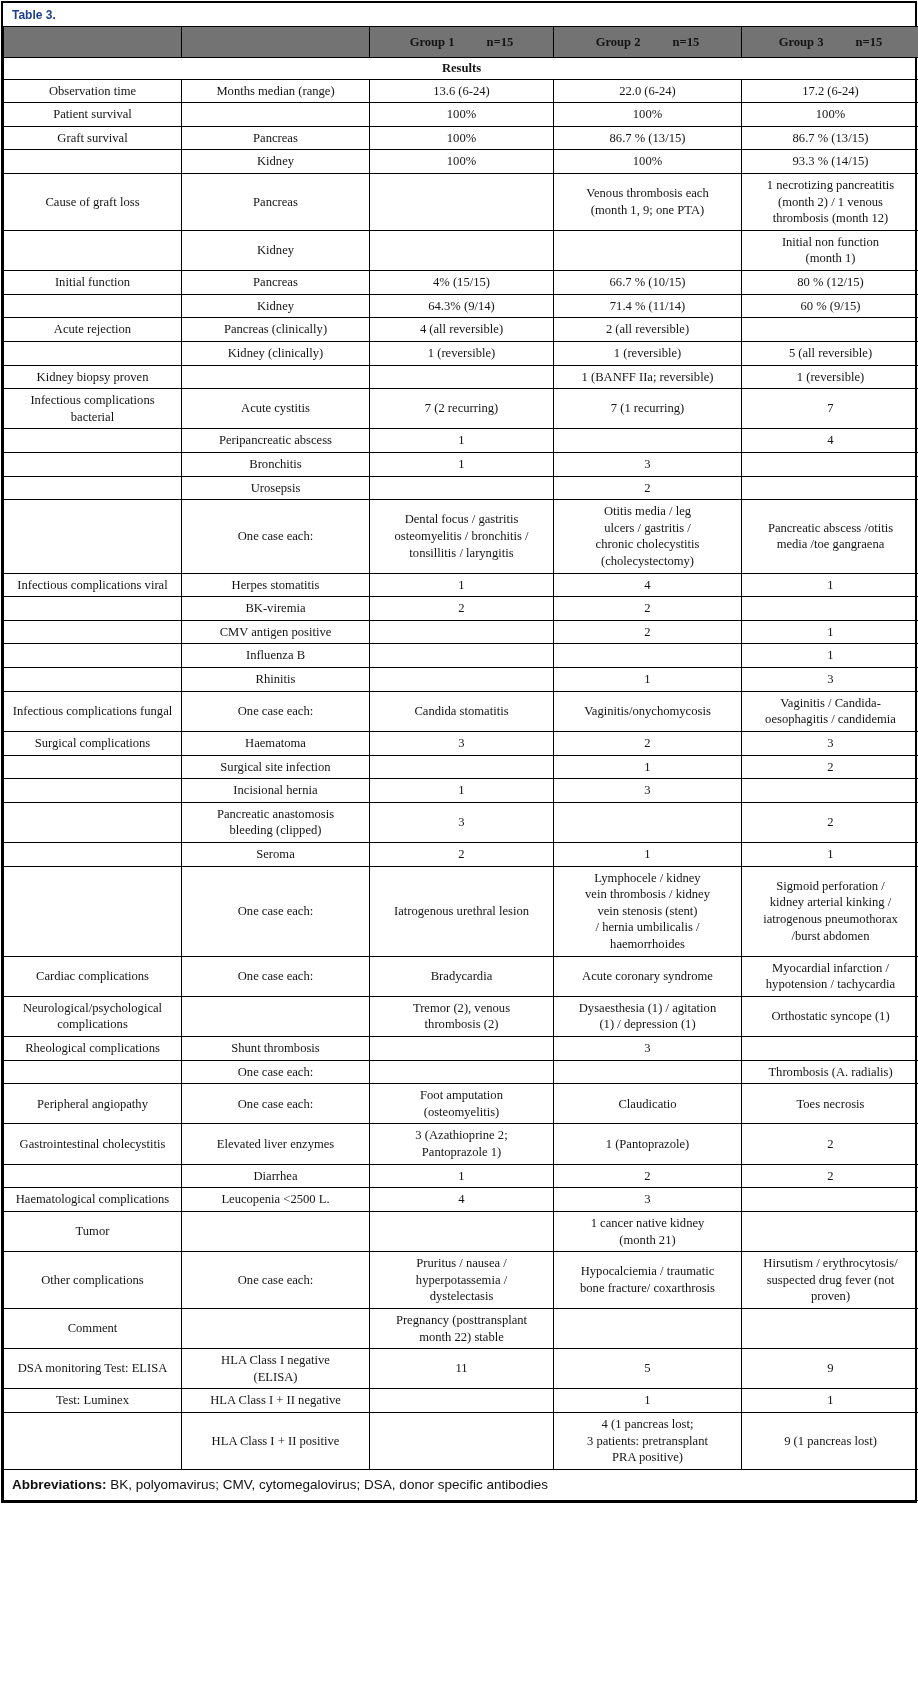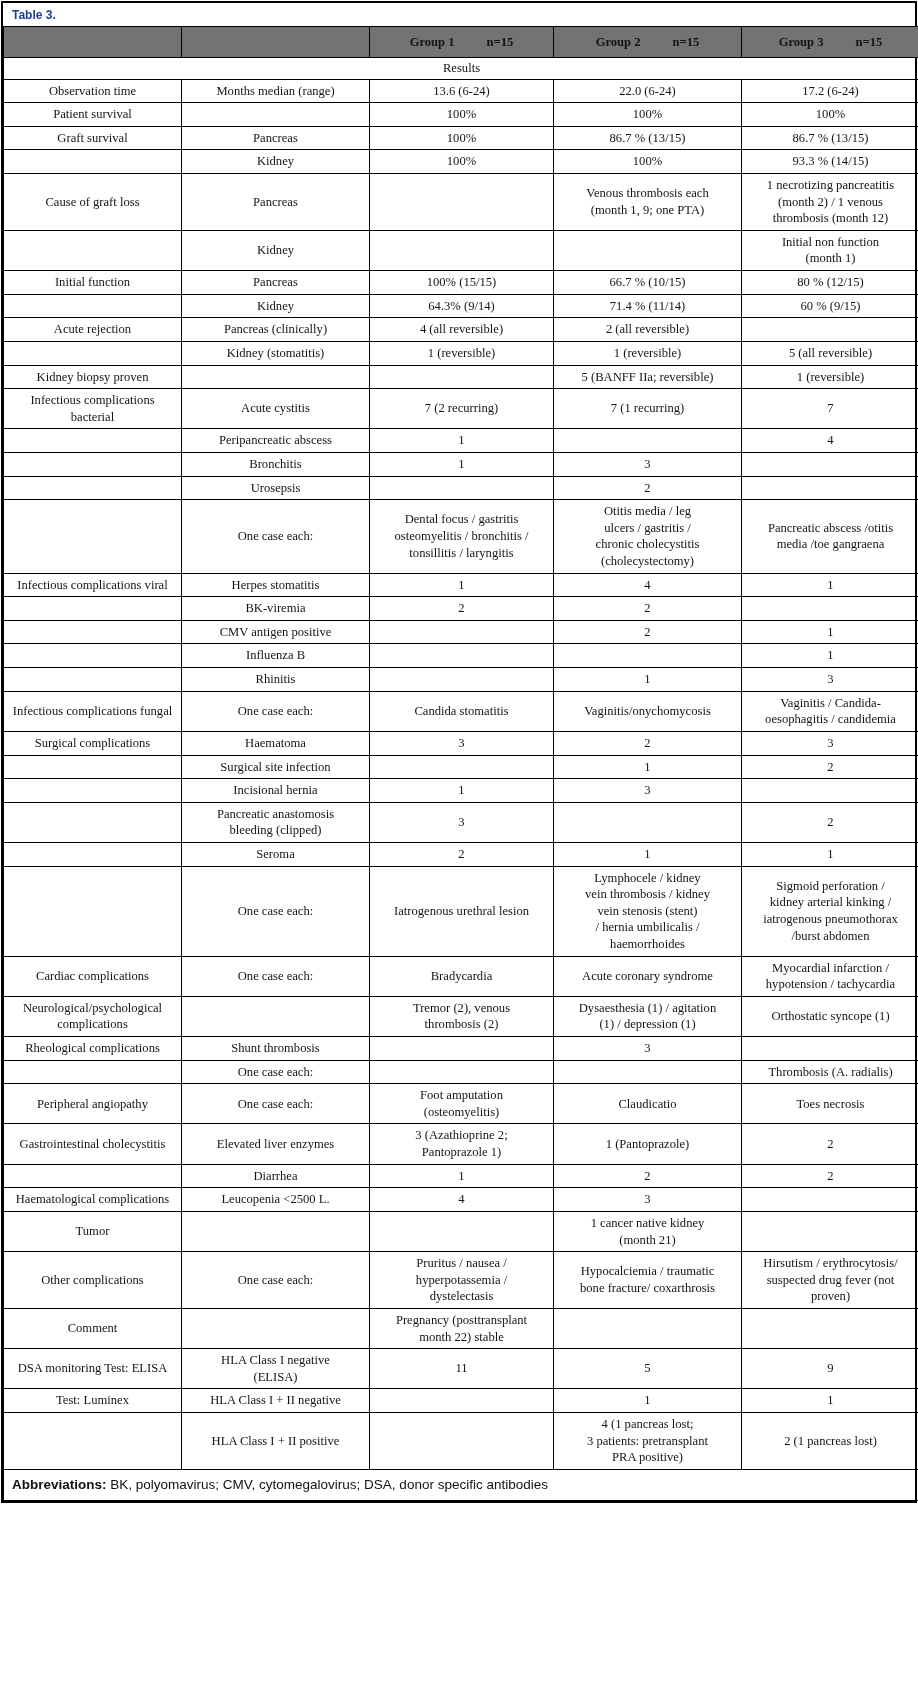--- a/index.html
+++ b/index.html
@@ -39,21 +39,21 @@
     overflow-wrap: break-word;
   }
   tr.header-row td {
     background: #737373;
     font-weight: bold;
     height: 24px;
     white-space: nowrap;
   }
   tr.header-row .glabel { margin-right: 32px; }
   tr.results-row td {
-    font-weight: normal;
+    font-weight: bold;
     padding: 2px 22px;
   }
   tfoot td.footer-cell {
     text-align: left;
     font-family: "Liberation Sans", sans-serif;
     font-size: 13.5px;
     padding: 6px 8px;
     white-space: normal;
     color: #111;
   }
@@ -130,50 +130,50 @@
           <td></td>
           <td>Kidney</td>
           <td></td>
           <td></td>
           <td>Initial non function
 (month 1)</td>
         </tr>
         <tr>
           <td>Initial function</td>
           <td>Pancreas</td>
-          <td>100% (15/15)</td>
+          <td>4% (15/15)</td>
           <td>66.7 % (10/15)</td>
           <td>80 % (12/15)</td>
         </tr>
         <tr>
           <td></td>
           <td>Kidney</td>
           <td>64.3% (9/14)</td>
           <td>71.4 % (11/14)</td>
           <td>60 % (9/15)</td>
         </tr>
         <tr>
           <td>Acute rejection</td>
           <td>Pancreas (clinically)</td>
           <td>4 (all reversible)</td>
           <td>2 (all reversible)</td>
           <td></td>
         </tr>
         <tr>
           <td></td>
-          <td>Kidney (stomatitis)</td>
+          <td>Kidney (clinically)</td>
           <td>1 (reversible)</td>
           <td>1 (reversible)</td>
           <td>5 (all reversible)</td>
         </tr>
         <tr>
           <td>Kidney biopsy proven</td>
           <td></td>
           <td></td>
-          <td>5 (BANFF IIa; reversible)</td>
+          <td>1 (BANFF IIa; reversible)</td>
           <td>1 (reversible)</td>
         </tr>
         <tr>
           <td>Infectious complications bacterial</td>
           <td>Acute cystitis</td>
           <td>7 (2 recurring)</td>
           <td>7 (1 recurring)</td>
           <td>7</td>
         </tr>
         <tr>
@@ -407,21 +407,21 @@
           <td>1</td>
           <td>1</td>
         </tr>
         <tr>
           <td></td>
           <td>HLA Class I + II positive</td>
           <td></td>
           <td>4 (1 pancreas lost;
 3 patients: pretransplant
 PRA positive)</td>
-          <td>2 (1 pancreas lost)</td>
+          <td>9 (1 pancreas lost)</td>
         </tr>
       </tbody>
 
     <tfoot>
       <tr>
         <td colspan="5" class="footer-cell">
           <b>Abbreviations:</b><span> BK, polyomavirus; CMV, cytomegalovirus; DSA, donor specific antibodies</span>
         </td>
       </tr>
     </tfoot>

